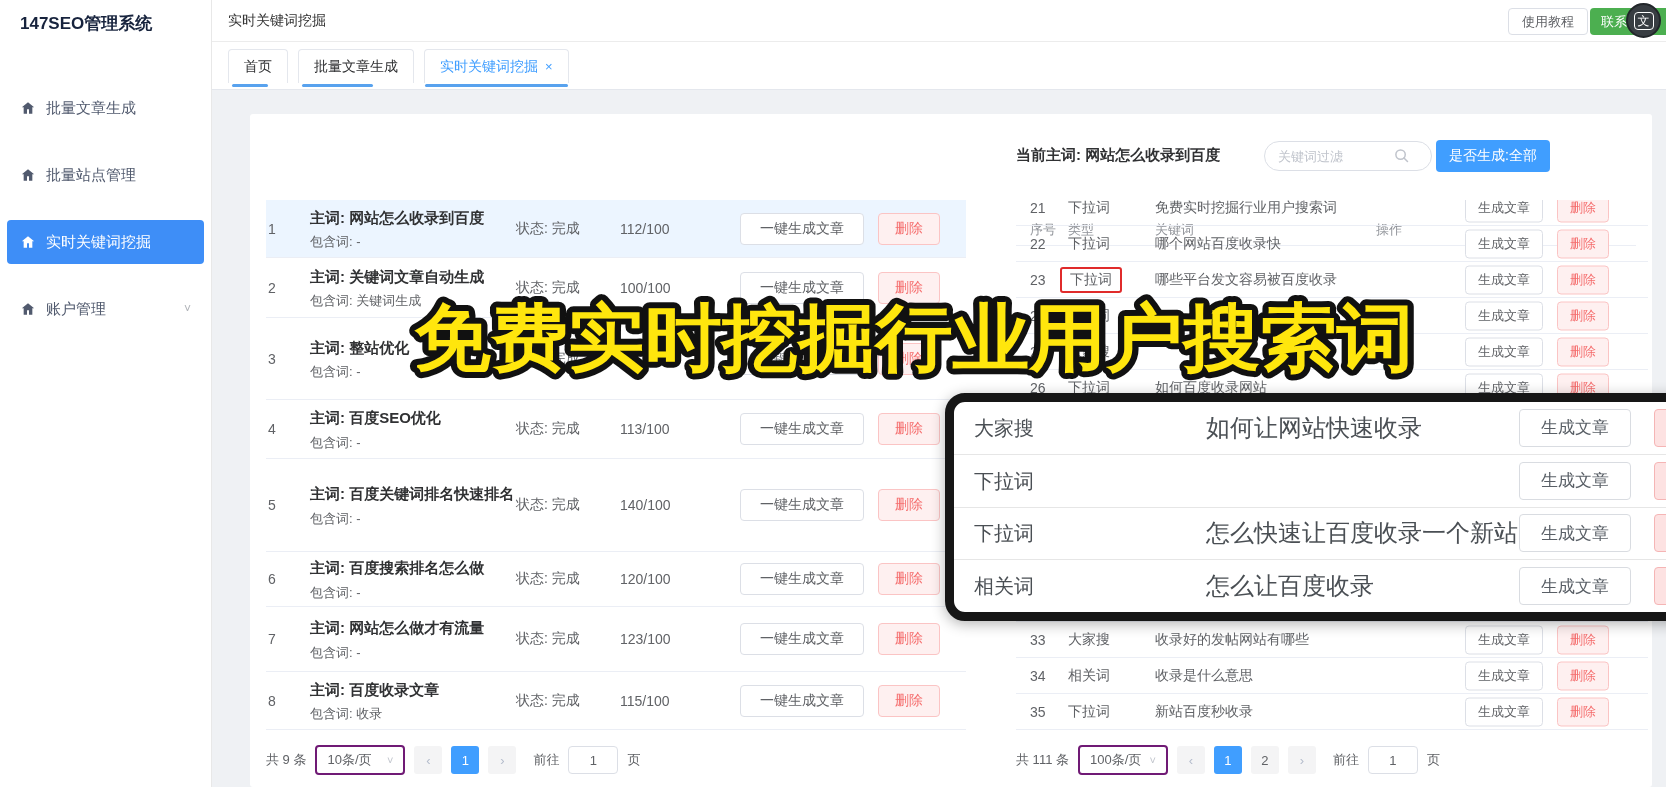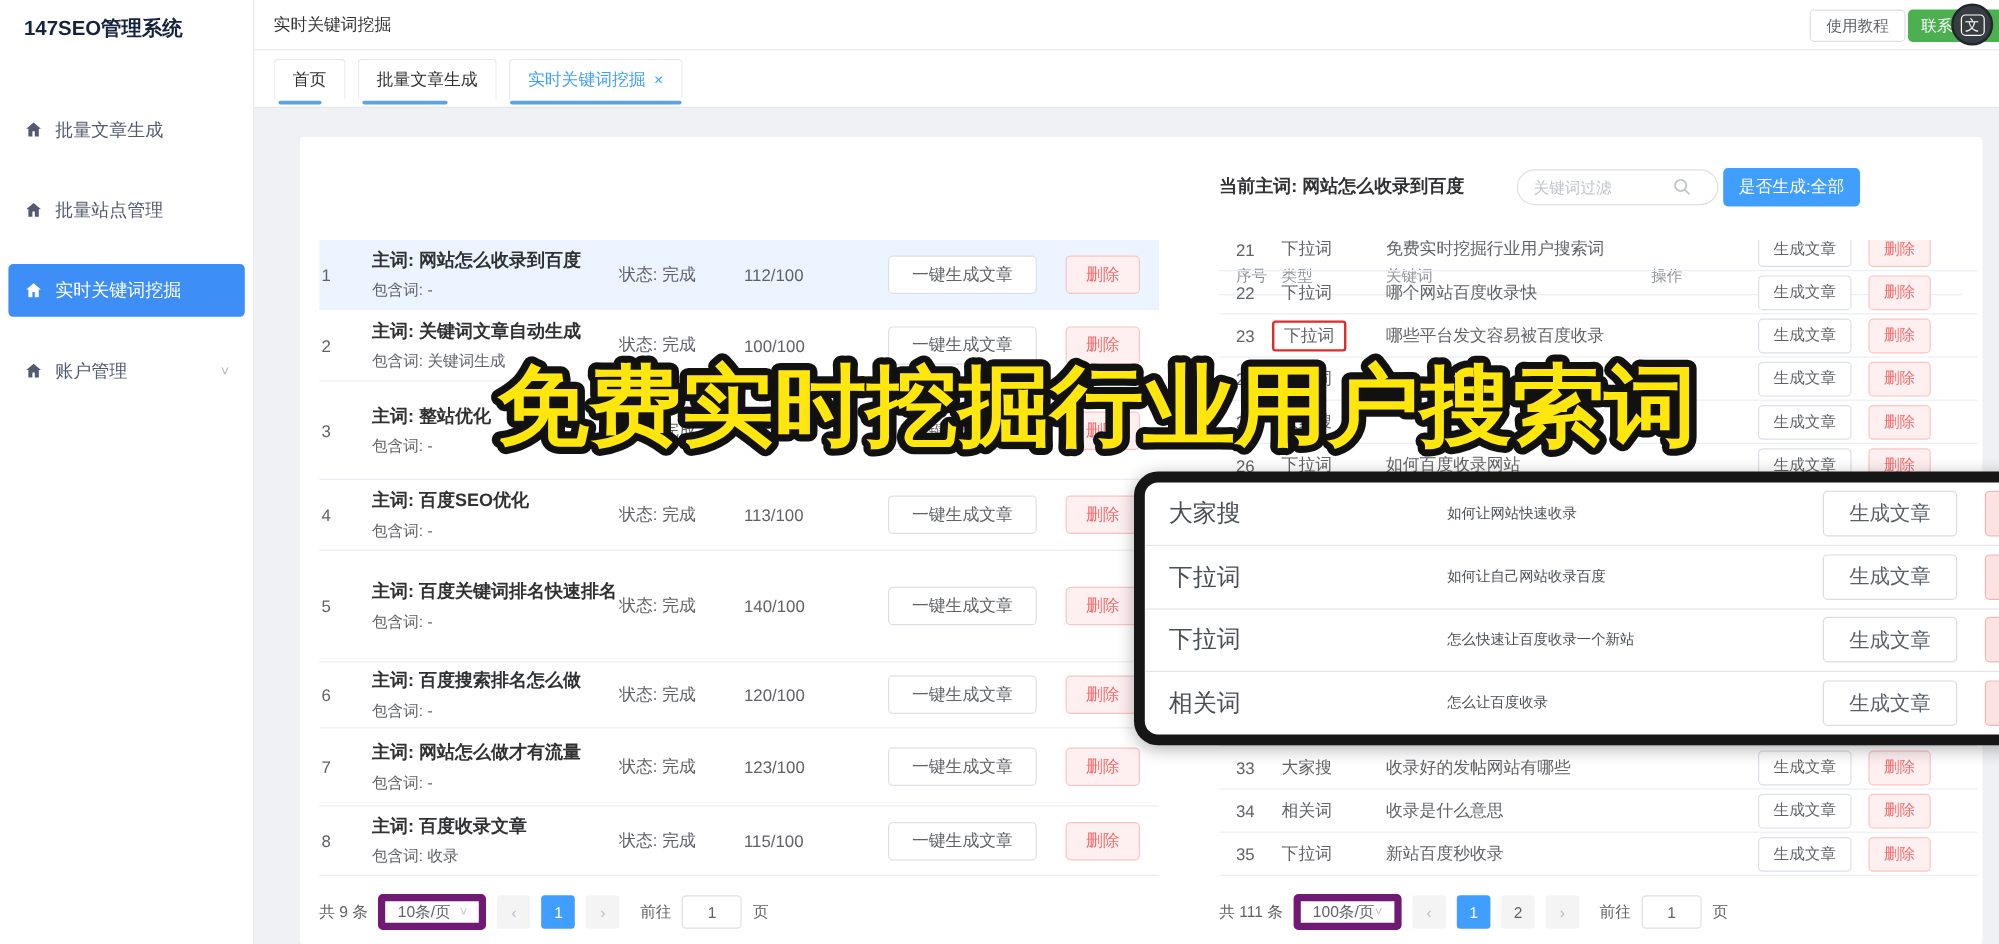--- a/index.html
+++ b/index.html
@@ -66,21 +66,21 @@
   .lrow:nth-child(4){height:59px;} .lrow:nth-child(5){height:93px;} .lrow:nth-child(6){height:55px;}
   .lrow:nth-child(7){height:65px;} .lrow:nth-child(8){height:58px;}
   .lrow.selected { background:#ecf5ff; }
   .vc { position:absolute; top:50%; transform:translateY(-50%); }
   .l-no { left:2px; font-size:14px; color:#606266; }
   .l-kw { left:44px; width:212px; }
   .l-kw .t { font-size:15px; font-weight:bold; color:#303133; line-height:1.45; }
   .l-kw .s { font-size:13px; color:#606266; margin-top:5px; }
   .l-status { left:250px; font-size:14px; color:#606266; }
   .l-count { left:354px; font-size:14px; color:#606266; }
-  .l-ops { left:474px; display:flex; gap:24px; align-items:center; }
+  .l-ops { left:474px; display:flex; gap:14px; align-items:center; }
   .btn-gen { min-width:124px; height:32px; border:1px solid #dcdfe6; border-radius:4px; background:#fff;
     color:#606266; font-size:14px; cursor:pointer; }
   .btn-del { width:62px; height:32px; border:1px solid #fbc4c4; border-radius:4px; background:#fef0f0;
     color:#f56c6c; font-size:14px; cursor:pointer; }
 
   
   .rp-top { position:absolute; left:766px; top:26px; width:632px; height:32px; }
   .rp-label { position:absolute; left:0; top:6px; font-size:15px; font-weight:bold; color:#303133; }
   .rp-filter { position:absolute; left:248px; top:1px; width:168px; height:30px; border:1px solid #dcdfe6;
     border-radius:15px; font-size:13px; color:#606266; padding:0 30px 0 13px; outline:none; }
@@ -97,42 +97,42 @@
   .r-kw { left:139px; font-size:14px; color:#606266; white-space:nowrap; }
   .r-gen { left:449px; width:78px; height:29px; border:1px solid #dcdfe6; border-radius:4px; background:#fff;
     color:#606266; font-size:13px; cursor:pointer; }
   .r-del { left:541px; width:52px; height:29px; border:1px solid #fbc4c4; border-radius:4px; background:#fef0f0;
     color:#f56c6c; font-size:13px; cursor:pointer; }
 
   
   .pager { position:absolute; top:631px; height:30px; display:flex; align-items:center; gap:9px;
     font-size:13px; color:#606266; }
   .pager.left { left:16px; } .pager.right { left:766px; }
-  .pg-select { position:relative; width:90px; height:30px; border:6px solid #701a75; border-radius:4px;
+  .pg-select { position:relative; width:90px; height:30px; border:2px solid #701a75; border-radius:4px;
     display:flex; align-items:center; padding:0 10px; color:#606266; cursor:pointer; background:#fff; }
   .pg-select .chev { margin-left:auto; color:#c0c4cc; font-size:11px; }
   .pg-btn { width:28px; height:28px; border-radius:3px; background:#f4f4f5; color:#b4bccc; border:none;
     display:flex; align-items:center; justify-content:center; font-size:13px; cursor:pointer; }
   .pg-page { min-width:28px; height:28px; border-radius:3px; background:#f4f4f5; color:#606266; border:none;
     font-size:13px; cursor:pointer; }
   .pg-page.active { background:#409eff; color:#fff; }
   .pg-goto-input { width:50px; height:28px; border:1px solid #dcdfe6; border-radius:4px; text-align:center;
     font-size:13px; color:#606266; outline:none; }
 
   
   .banner { position:absolute; left:404px; top:284px; width:1020px; height:102px; z-index:25; pointer-events:none; }
 
   
   .inset { position:absolute; left:945px; top:393px; width:762px; height:228px; background:#fff;
     border:9px solid #161616; border-radius:20px; z-index:30; overflow:hidden;
     box-shadow:0 3px 14px rgba(0,0,0,.3); display:flex; flex-direction:column; }
   .irow { position:relative; flex:1; border-bottom:1px solid #e6e6e6; }
   .irow:last-child { border-bottom:none; }
   .i-type { left:20px; font-size:20px; color:#4a4f54; }
-  .i-kw { left:252px; font-size:12px; color:#4a4f54; white-space:nowrap; }
+  .i-kw { left:252px; font-size:24px; color:#4a4f54; white-space:nowrap; }
   .i-gen { left:565px; width:112px; height:38px; border:1px solid #d9dce1; border-radius:4px; background:#fff;
     color:#595f66; font-size:17px; cursor:pointer; }
   .i-del { left:700px; width:72px; height:38px; border:1px solid #f5b5b5; border-radius:4px; background:#fde2e2;
     color:#f56c6c; font-size:17px; cursor:pointer; }
 </style>
 </head>
 <body>
 
 <div id="stage">
 
@@ -482,21 +482,20 @@
 
   <div class="inset" id="inset">
       <div class="irow">
     <span class="vc i-type">大家搜</span>
     <span class="vc i-kw">如何让网站快速收录</span>
     <button class="vc i-gen">生成文章</button>
     <button class="vc i-del">删除</button>
   </div>
       <div class="irow">
     <span class="vc i-type">下拉词</span>
-    <span class="vc i-kw">如何让自己网站收录百度</span>
     <button class="vc i-gen">生成文章</button>
     <button class="vc i-del">删除</button>
   </div>
       <div class="irow">
     <span class="vc i-type">下拉词</span>
     <span class="vc i-kw">怎么快速让百度收录一个新站</span>
     <button class="vc i-gen">生成文章</button>
     <button class="vc i-del">删除</button>
   </div>
       <div class="irow">

